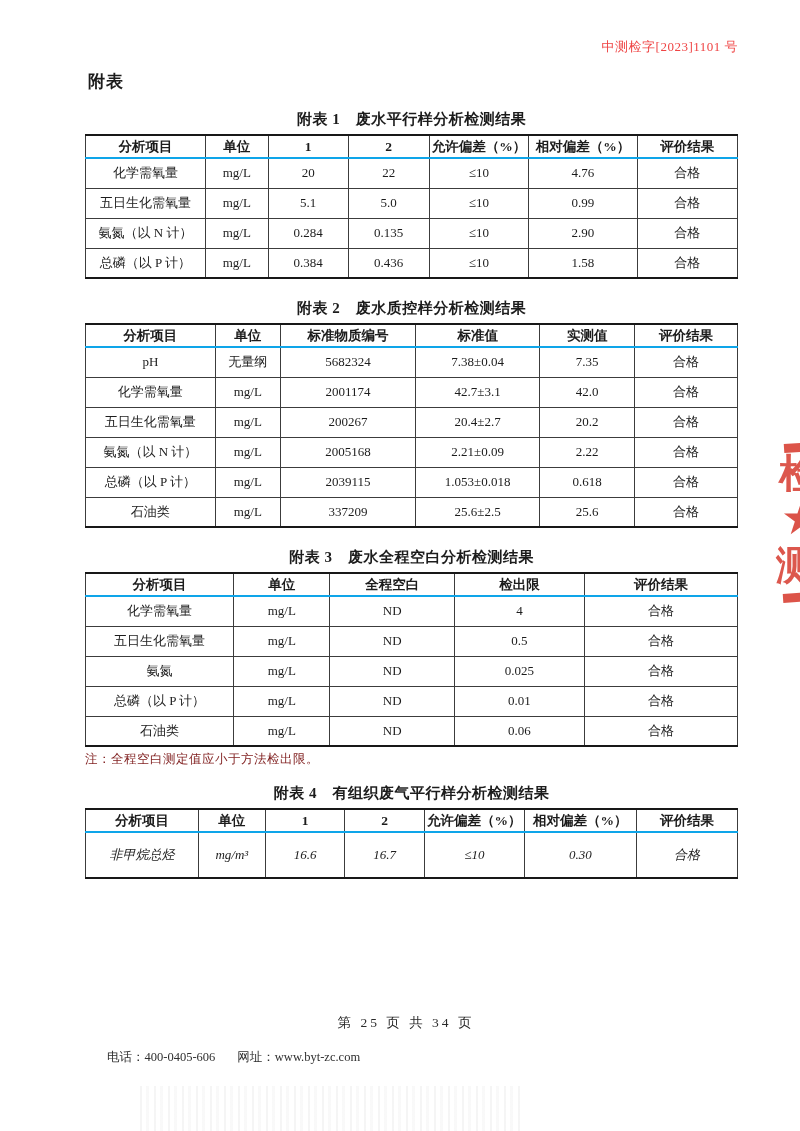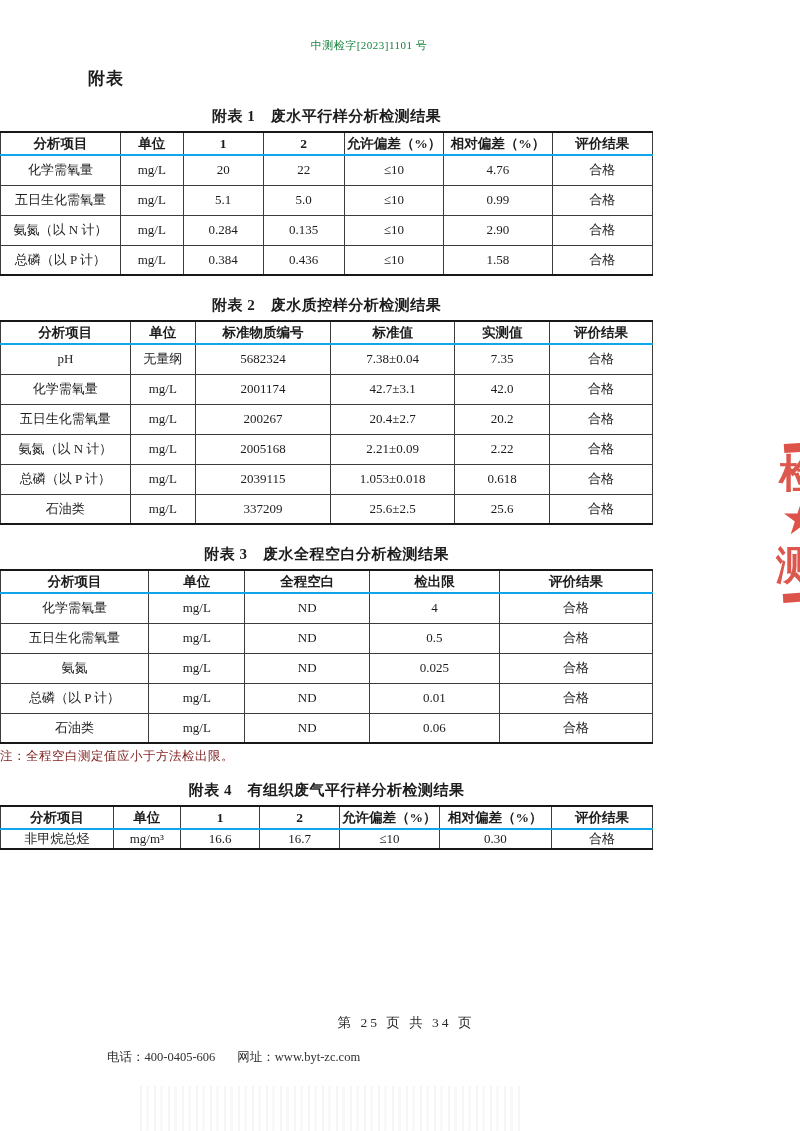--- a/index.html
+++ b/index.html
@@ -7,32 +7,33 @@
   body {
     width: 800px; height: 1131px;
     position: relative;
     font-family: "Liberation Serif", "DejaVu Serif", serif;
     color: #1c1c1c;
     overflow: hidden;
   }
   .doc-number {
     padding-top: 38px;
     padding-right: 62px;
-    text-align: center;
-    font-size: 11px;
-    color: #15803d;
+    text-align: right;
+    font-size: 13px;
+    color: #ef4444;
     letter-spacing: 0.5px;
   }
   .main-heading {
     margin: 14px 0 0 88px;
     font-size: 17px;
     font-weight: bold;
     letter-spacing: 1px;
   }
   .content {
+    margin-left: 85px;
     width: 653px;
   }
   .tbl-title {
     text-align: center;
     font-weight: bold;
     font-size: 15px;
     letter-spacing: 0.5px;
   }
   .tt1 { margin-top: 17px; margin-bottom: 5px; }
   .tt2 { margin-top: 20px; margin-bottom: 5px; }
@@ -52,21 +53,21 @@
     overflow: hidden;
     white-space: nowrap;
   }
   th {
     font-size: 13.5px;
     font-weight: bold;
     height: 23px;
     border-bottom: 2px solid #0ea5e9;
   }
   td { font-size: 13px; height: 30px; font-weight: normal; }
-  .tbl4 td { height: 20px; }
+  .tbl4 td { height: 46px; font-style: italic; }
   .tbl-note {
     margin-top: 4px;
     font-size: 12.5px;
     color: #7f1d1d;
     letter-spacing: 0.5px;
   }
   .page-footer {
     position: absolute;
     top: 1014px; left: 6px;
     width: 100%;

